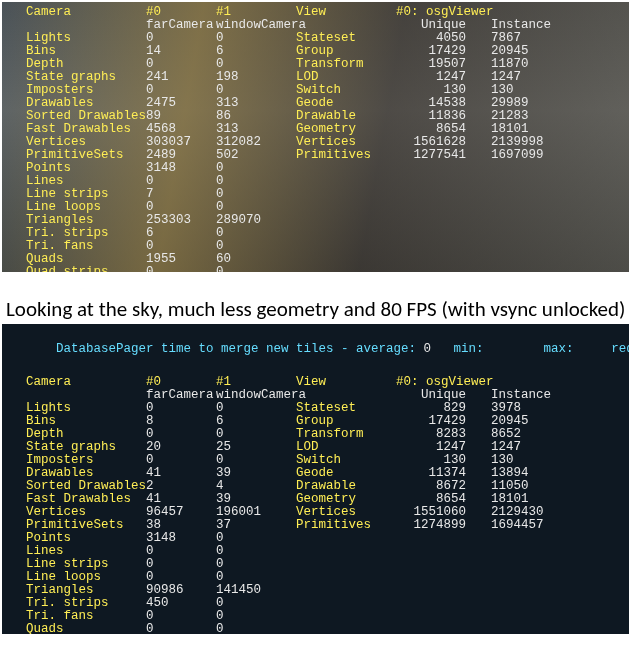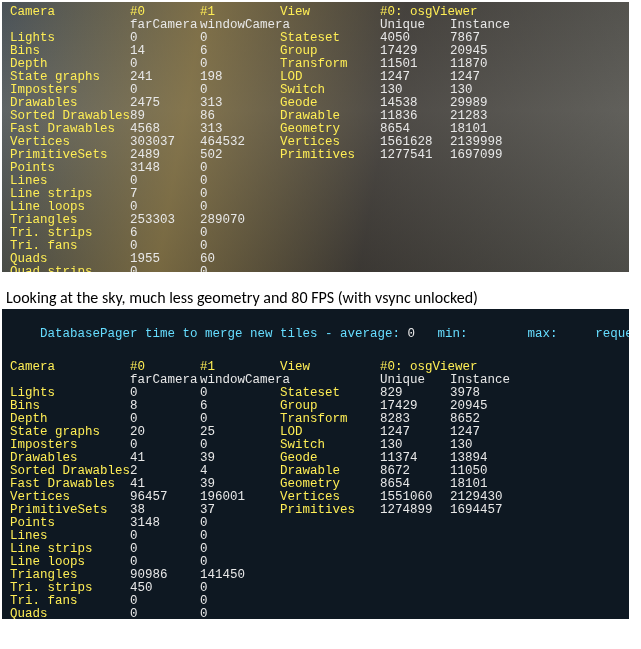--- a/index.html
+++ b/index.html
@@ -7,55 +7,55 @@
     padding: 0;
     background: #fff;
     font-family: sans-serif;
     font-size: 12px;
     width: 641px;
   }
   .stats-panel {
     position: relative;
     background: #2a3340;
     overflow: hidden;
-    padding: 4px 8px;
+    padding: 4px 24px;
     box-sizing: border-box;
     width: 627px;
     margin: 2px;
   }
   .panel-top { height: 270px; background: linear-gradient(180deg,#4a5258 0%,#5a6268 40%,#3a4248 100%); }
   .panel-top::before {
     content:"";
     position:absolute; inset:0;
     background: linear-gradient(100deg, rgba(160,130,60,0.0) 0%, rgba(160,130,60,0.6) 30%, rgba(60,40,20,0.4) 60%, rgba(120,100,70,0.3) 100%);
     pointer-events:none;
   }
   .panel-bottom { height: 310px; background: #0e1822; }
   .caption {
     font-family: Calibri, sans-serif;
-    font-size: 16px;
+    font-size: 21px;
     color: #000;
-    margin: 16px 4px 2px 6px;
+    margin: 24px 4px 2px 6px;
   }
   .overlay {
     position: relative;
     font-family: "Courier New", monospace;
     font-size: 12.5px;
     line-height: 13px;
     z-index: 2;
   }
   .yellow { color: #ffee55; }
   .white { color: #e8e8e8; }
   .row { display: flex; white-space: pre; }
   .col-label { width: 120px; display:inline-block; }
   .col-v0 { width: 70px; display:inline-block; }
   .col-v1 { width: 80px; display:inline-block; }
   .col-vlabel { width: 100px; display:inline-block; }
-  .col-u { width: 70px; display:inline-block; }
-  .col-i { width: 70px; display:inline-block; }
+  .col-u { width: 70px; display:inline-block;text-align:right; }
+  .col-i { width: 70px; display:inline-block;margin-left:25px; }
   .db-line { color:#66ddff; font-family:"Courier New",monospace; font-size:12.5px; margin-bottom:6px; white-space:pre; }
 </style>
 </head>
 <body>
 
 <div class="stats-panel panel-top">
   <div class="overlay">
     <div class="row">
       <span class="yellow col-label">Camera</span>
       <span class="yellow col-v0">#0</span>
@@ -67,27 +67,27 @@
       <span class="col-label"></span>
       <span class="white col-v0">farCamera</span>
       <span class="white col-v1">windowCamera</span>
       <span class="col-vlabel"></span>
       <span class="white col-u">Unique</span>
       <span class="white col-i">Instance</span>
     </div>
     <div id="top-rows">
         <div class="row"><span class="yellow col-label">Lights</span><span class="white col-v0">0</span><span class="white col-v1">0</span><span class="yellow col-vlabel">Stateset</span><span class="white col-u">4050</span><span class="white col-i">7867</span></div>
         <div class="row"><span class="yellow col-label">Bins</span><span class="white col-v0">14</span><span class="white col-v1">6</span><span class="yellow col-vlabel">Group</span><span class="white col-u">17429</span><span class="white col-i">20945</span></div>
-        <div class="row"><span class="yellow col-label">Depth</span><span class="white col-v0">0</span><span class="white col-v1">0</span><span class="yellow col-vlabel">Transform</span><span class="white col-u">11501</span><span class="white col-i">11870</span></div>
+        <div class="row"><span class="yellow col-label">Depth</span><span class="white col-v0">0</span><span class="white col-v1">0</span><span class="yellow col-vlabel">Transform</span><span class="white col-u">19507</span><span class="white col-i">11870</span></div>
         <div class="row"><span class="yellow col-label">State graphs</span><span class="white col-v0">241</span><span class="white col-v1">198</span><span class="yellow col-vlabel">LOD</span><span class="white col-u">1247</span><span class="white col-i">1247</span></div>
         <div class="row"><span class="yellow col-label">Imposters</span><span class="white col-v0">0</span><span class="white col-v1">0</span><span class="yellow col-vlabel">Switch</span><span class="white col-u">130</span><span class="white col-i">130</span></div>
         <div class="row"><span class="yellow col-label">Drawables</span><span class="white col-v0">2475</span><span class="white col-v1">313</span><span class="yellow col-vlabel">Geode</span><span class="white col-u">14538</span><span class="white col-i">29989</span></div>
         <div class="row"><span class="yellow col-label">Sorted Drawables</span><span class="white col-v0">89</span><span class="white col-v1">86</span><span class="yellow col-vlabel">Drawable</span><span class="white col-u">11836</span><span class="white col-i">21283</span></div>
         <div class="row"><span class="yellow col-label">Fast Drawables</span><span class="white col-v0">4568</span><span class="white col-v1">313</span><span class="yellow col-vlabel">Geometry</span><span class="white col-u">8654</span><span class="white col-i">18101</span></div>
-        <div class="row"><span class="yellow col-label">Vertices</span><span class="white col-v0">303037</span><span class="white col-v1">464532</span><span class="yellow col-vlabel">Vertices</span><span class="white col-u">1561628</span><span class="white col-i">2139998</span></div>
+        <div class="row"><span class="yellow col-label">Vertices</span><span class="white col-v0">303037</span><span class="white col-v1">312082</span><span class="yellow col-vlabel">Vertices</span><span class="white col-u">1561628</span><span class="white col-i">2139998</span></div>
         <div class="row"><span class="yellow col-label">PrimitiveSets</span><span class="white col-v0">2489</span><span class="white col-v1">502</span><span class="yellow col-vlabel">Primitives</span><span class="white col-u">1277541</span><span class="white col-i">1697099</span></div>
         <div class="row"><span class="yellow col-label">Points</span><span class="white col-v0">3148</span><span class="white col-v1">0</span></div>
         <div class="row"><span class="yellow col-label">Lines</span><span class="white col-v0">0</span><span class="white col-v1">0</span></div>
         <div class="row"><span class="yellow col-label">Line strips</span><span class="white col-v0">7</span><span class="white col-v1">0</span></div>
         <div class="row"><span class="yellow col-label">Line loops</span><span class="white col-v0">0</span><span class="white col-v1">0</span></div>
         <div class="row"><span class="yellow col-label">Triangles</span><span class="white col-v0">253303</span><span class="white col-v1">289070</span></div>
         <div class="row"><span class="yellow col-label">Tri. strips</span><span class="white col-v0">6</span><span class="white col-v1">0</span></div>
         <div class="row"><span class="yellow col-label">Tri. fans</span><span class="white col-v0">0</span><span class="white col-v1">0</span></div>
         <div class="row"><span class="yellow col-label">Quads</span><span class="white col-v0">1955</span><span class="white col-v1">60</span></div>
         <div class="row"><span class="yellow col-label">Quad strips</span><span class="white col-v0">0</span><span class="white col-v1">0</span></div>

